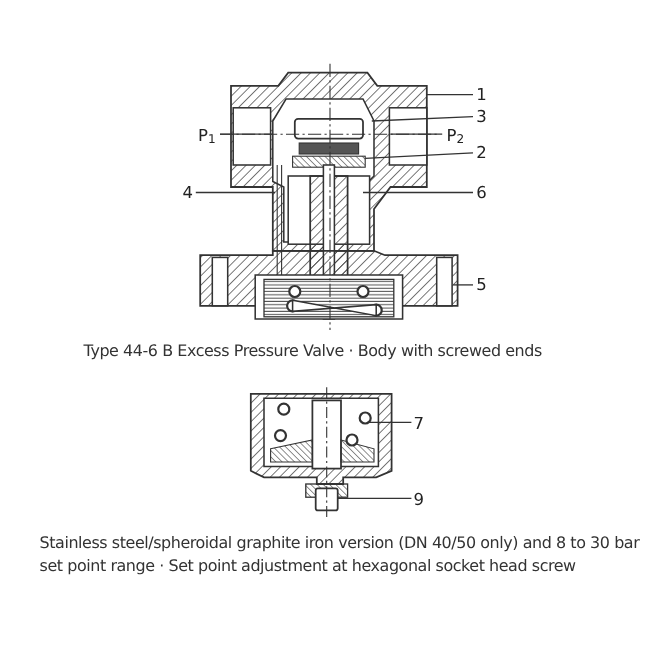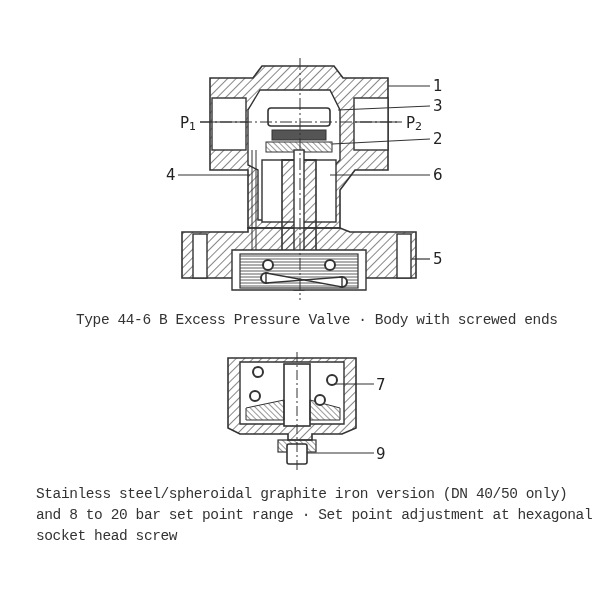--- a/index.html
+++ b/index.html
@@ -1,18 +1,18 @@
 <!DOCTYPE html>
 <html><head>
 <meta charset="utf-8">
 <style>
   html,body{margin:0;padding:0;background:#fff;}
   body{width:600px;height:600px;position:relative;overflow:hidden;font-family:"DejaVu Sans",sans-serif;color:#333;}
   svg{position:absolute;left:0;top:0;}
-  .caption{position:absolute;font-size:14.5px;color:#333;letter-spacing:-0.4px;font-family:Liberation Mono, monospace;}
+  .caption{position:absolute;font-size:14.5px;color:#333;letter-spacing:-0.4px;}
   .cap1{left:76px;top:312px;white-space:nowrap;}
   .cap2{left:36px;top:484px;width:560px;line-height:21px;}
   .lbl{font-family:"DejaVu Sans",sans-serif;font-size:15px;fill:#222;}
 </style>
 </head>
 <body>
 
 <svg width="600" height="600" viewBox="0 0 600 600">
   <defs>
     <pattern id="hatch" width="6" height="6" patternUnits="userSpaceOnUse" patternTransform="rotate(45)">
@@ -101,13 +101,13 @@
 
   <g>
     <line x1="334" y1="384" x2="374" y2="384" stroke="#333" stroke-width="1.2"></line>
     <text class="lbl" x="376" y="390">7</text>
     <line x1="307" y1="453" x2="374" y2="453" stroke="#333" stroke-width="1.2"></line>
     <text class="lbl" x="376" y="459">9</text>
   </g>
 </svg>
 
 <div class="caption cap1">Type 44-6 B Excess Pressure Valve · Body with screwed ends</div>
-<div class="caption cap2">Stainless steel/spheroidal graphite iron version (DN 40/50 only) and 8 to 20 bar set point range · Set point adjustment at hexagonal socket head screw</div>
+<div class="caption cap2">Stainless steel/spheroidal graphite iron version (DN 40/50 only) and 8 to 30 bar set point range · Set point adjustment at hexagonal socket head screw</div>
 
 </body></html>

